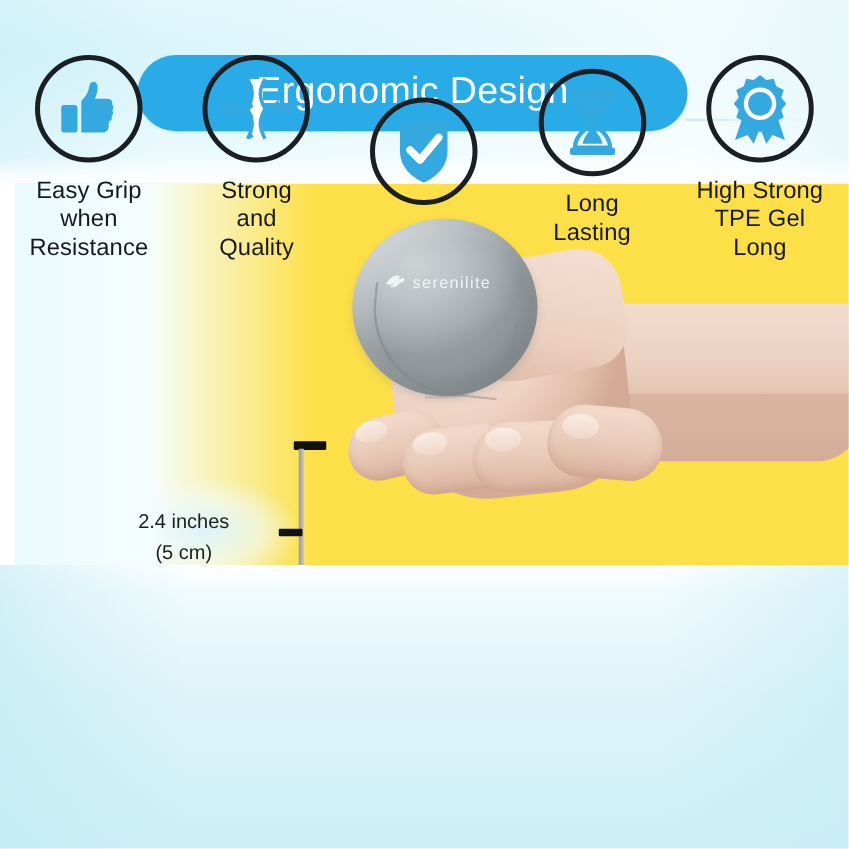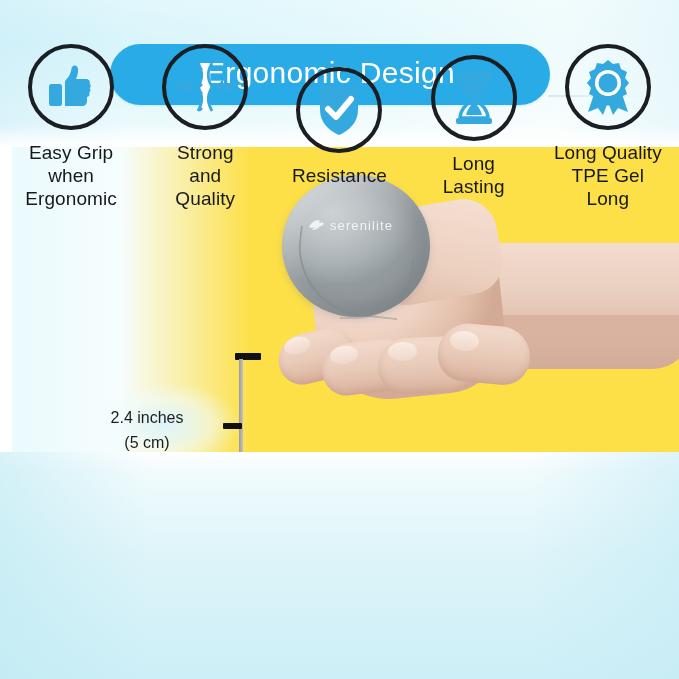--- a/index.html
+++ b/index.html
@@ -257,21 +257,21 @@
     <div class="feature">
       <div class="icon-circle">
         <svg width="54" height="54" viewBox="0 0 54 54">
           <rect x="5" y="24" width="13" height="22" rx="2.5" fill="#34a9e0"></rect>
           <path d="M21 46 L21 22 C21 20 23 19 25 16 C27.5 12 27 8 28.5 6.5 C31 4 35 6 34 12 C33.6 15 32.6 17.5 32 19 L42 19 C45 19 46.6 21.5 45.6 23.6 C47 24.6 47.2 27 45.8 28.3 C46.9 29.6 46.6 31.8 45.2 32.8 C46.1 34.4 45.2 36.8 43 37 L43 41 C43 44 41 46 38 46 Z" fill="#34a9e0"></path>
         </svg>
       </div>
       <div class="feature-label">
         <div>Easy Grip</div>
         <div>when</div>
-        <div>Ergonomic</div>
+        <div>Resistance</div>
       </div>
     </div>
 
     <div class="feature">
       <div class="icon-circle">
         <svg width="58" height="54" viewBox="0 0 58 54">
           <defs>
             <clipPath id="hgclip">
               <path d="M22 3 C27 12 27 18 22 27 C27 36 27 42 22 51 L36 51 C31 42 31 36 36 27 C31 18 31 12 36 3 Z"></path>
             </clipPath>
@@ -304,21 +304,20 @@
     </div>
 
     <div class="feature">
       <div class="icon-circle">
         <svg width="50" height="56" viewBox="0 0 50 56">
           <path d="M6 4 L44 4 L44 28 C44 40 35 49 25 53 C15 49 6 40 6 28 Z" fill="#34a9e0"></path>
           <path d="M14 27 L22 35 L37 17" fill="none" stroke="#ffffff" stroke-width="6" stroke-linecap="round" stroke-linejoin="round"></path>
         </svg>
       </div>
       <div class="feature-label">
-        <div>Resistance</div>
       </div>
     </div>
 
     <div class="feature">
       <div class="icon-circle">
         <svg width="50" height="56" viewBox="0 0 50 56">
           <rect x="7" y="2" width="36" height="6" rx="2" fill="#34a9e0"></rect>
           <rect x="7" y="48" width="36" height="6" rx="2" fill="#34a9e0"></rect>
           <path d="M11 8 L39 8 C39 18 29 24 25 28 C21 24 11 18 11 8 Z" fill="none" stroke="#34a9e0" stroke-width="3.4"></path>
           <path d="M11 48 L39 48 C39 38 29 32 25 28 C21 32 11 38 11 48 Z" fill="none" stroke="#34a9e0" stroke-width="3.4"></path>
@@ -337,20 +336,20 @@
       <div class="icon-circle">
         <svg width="54" height="56" viewBox="0 0 54 56">
           <path d="M14 32 L7 53 L17 49 L22 56 L29 38 Z" fill="#34a9e0"></path>
           <path d="M40 32 L47 53 L37 49 L32 56 L25 38 Z" fill="#34a9e0"></path>
           <path d="M27 1 L32 5 L38 4 L40 10 L46 13 L44 19 L48 24 L44 29 L46 35 L40 38 L38 44 L32 43 L27 47 L22 43 L16 44 L14 38 L8 35 L10 29 L6 24 L10 19 L8 13 L14 10 L16 4 L22 5 Z" fill="#34a9e0"></path>
           <circle cx="27" cy="24" r="13" fill="#ffffff"></circle>
           <circle cx="27" cy="24" r="9.5" fill="#34a9e0"></circle>
         </svg>
       </div>
       <div class="feature-label">
-        <div>Long Quality</div>
+        <div>High Strong</div>
         <div>TPE Gel</div>
         <div>Long</div>
       </div>
     </div>
 
   </div>
 </div>
 
 </body></html>

